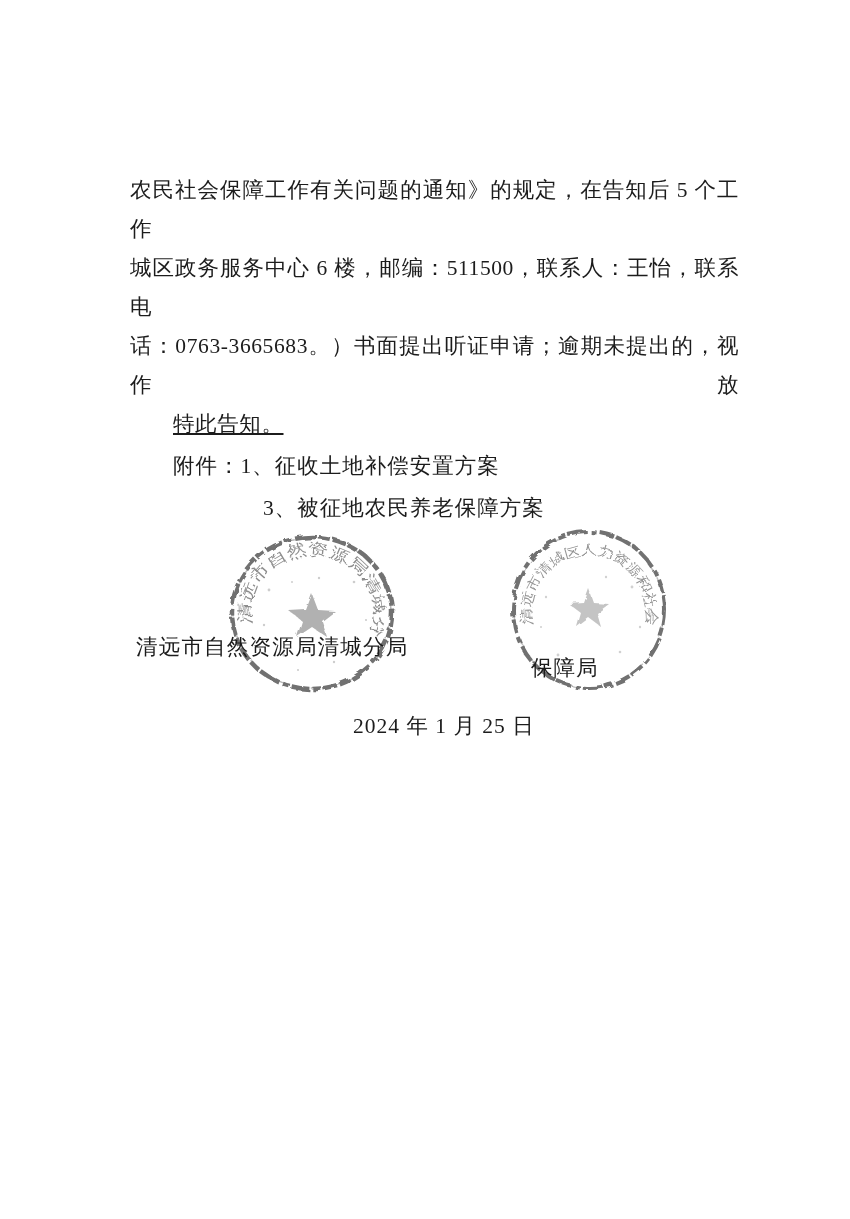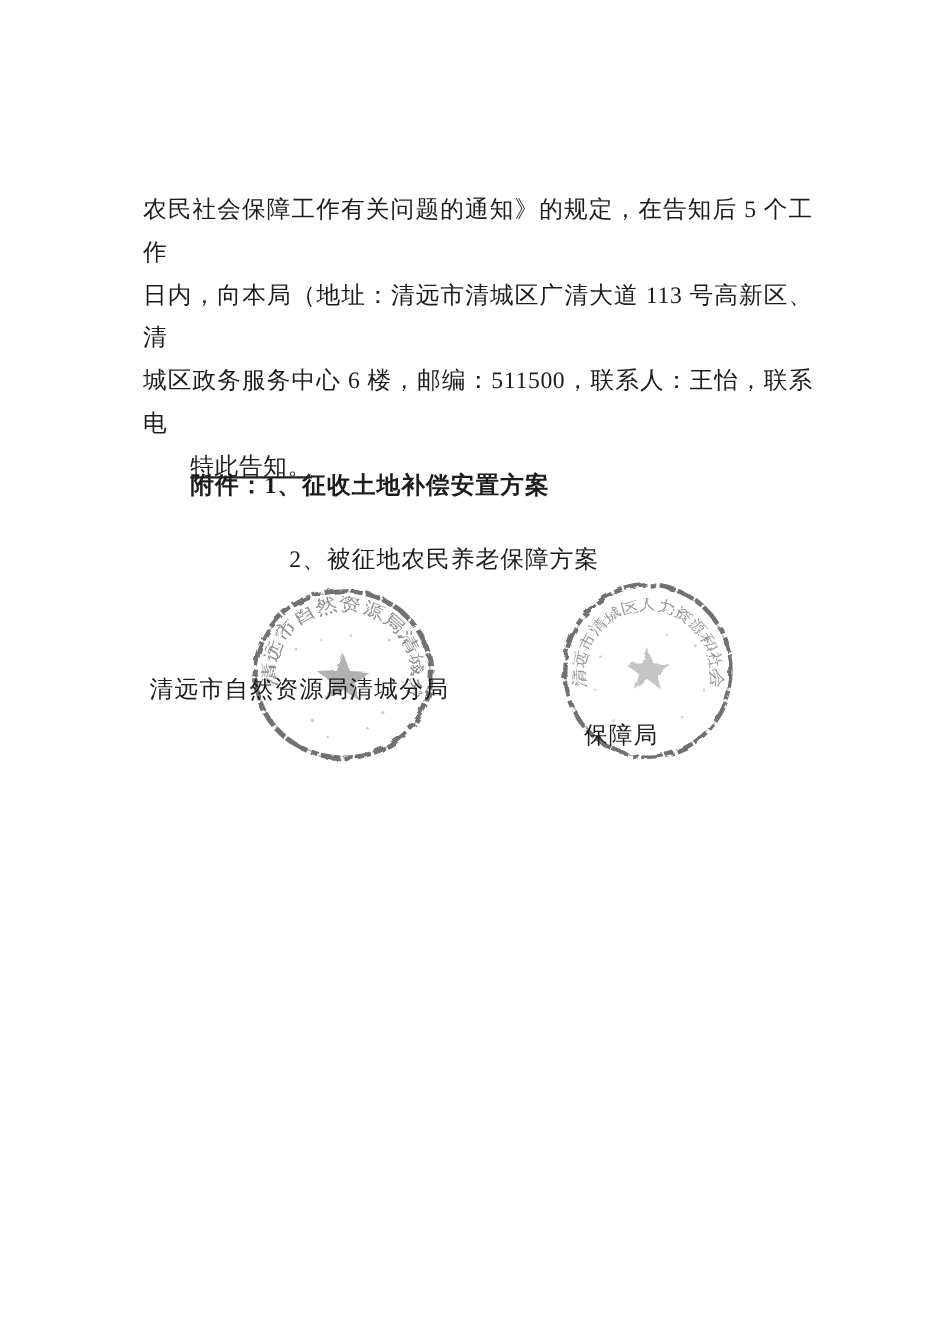--- a/index.html
+++ b/index.html
@@ -28,54 +28,54 @@
     text-align-last: justify;
     width: 100%;
   }
   .body-text .indent { text-indent: 43px; text-decoration: underline; }
   .attach-line {
     position: absolute;
     font-size: 21.5px;
     letter-spacing: 1px;
     white-space: nowrap;
   }
-  .attach-1 { left: 173px; top: 426px; font-weight: bold; }
+  .attach-1 { left: 173px; top: 451px; }
   .attach-2 { left: 263px; top: 493px; }
   .sig {
     position: absolute;
     font-size: 21.5px;
     white-space: nowrap;
     z-index: 3;
   }
-  .org-left   { left: 136px; top: 612px; letter-spacing: 1.2px; text-align: center; }
+  .org-left   { left: 136px; top: 632px; letter-spacing: 1.2px; text-align: center; }
   .org-right1 { left: 438px; top: 612px; letter-spacing: 0.6px; }
   .org-right2 { left: 531px; top: 653px; letter-spacing: 1px; }
   .doc-date   { left: 353px; top: 711px; letter-spacing: 1px; }
   .seal {
     position: absolute;
     z-index: 2;
     opacity: 0.72;
   }
   .seal-left  { left: 224px; top: 530px; }
   .seal-right { left: 508px; top: 527px; }
 </style>
 </head>
 <body>
 
 <div class="page">
 
   <div class="body-text">
     <div class="line just">农民社会保障工作有关问题的通知》的规定，在告知后 5 个工作</div>
-    <div class="line just">日内，向本局（地址：清远市清城区广清大道 113 号高新区、清</div>
     <div class="line just">城区政务服务中心 6 楼，邮编：511500，联系人：王怡，联系电</div>
+    <div class="line just">话：0763-3665683。）书面提出听证申请；逾期未提出的，视作放</div>
     <div class="line indent">特此告知。</div>
   </div>
 
   <div class="attach-line attach-1">附件：1、征收土地补偿安置方案</div>
-  <div class="attach-line attach-2">2、被征地农民养老保障方案</div>
+  <div class="attach-line attach-2">3、被征地农民养老保障方案</div>
 
   <svg class="seal seal-left" width="176" height="166" viewBox="0 0 176 166">
     <defs>
       <filter id="roughL" x="-20%" y="-20%" width="140%" height="140%">
         <feTurbulence type="fractalNoise" baseFrequency="0.09" numOctaves="2" result="n" seed="7"></feTurbulence>
         <feDisplacementMap in="SourceGraphic" in2="n" scale="5"></feDisplacementMap>
       </filter>
       <path id="arcL" d="M 30,103 A 62,58 0 1 1 146,103" fill="none"></path>
     </defs>
     <g filter="url(#roughL)" fill="none" stroke="#3b3b3b">
@@ -127,14 +127,15 @@
         <circle cx="124" cy="60" r="1.4"></circle>
       <circle cx="81" cy="140" r="1.1"></circle>
         <circle cx="132" cy="100" r="1.2"></circle>
       <circle cx="33" cy="100" r="1.1"></circle>
         <circle cx="98" cy="50" r="1.2"></circle>
     </g>
   </svg>
 
   <div class="sig org-left">清远市自然资源局清城分局</div>
   <div class="sig org-right2">保障局</div>
+  <div class="sig doc-date">2024 年 1 月 25 日</div>
 
 </div>
 
 </body></html>

